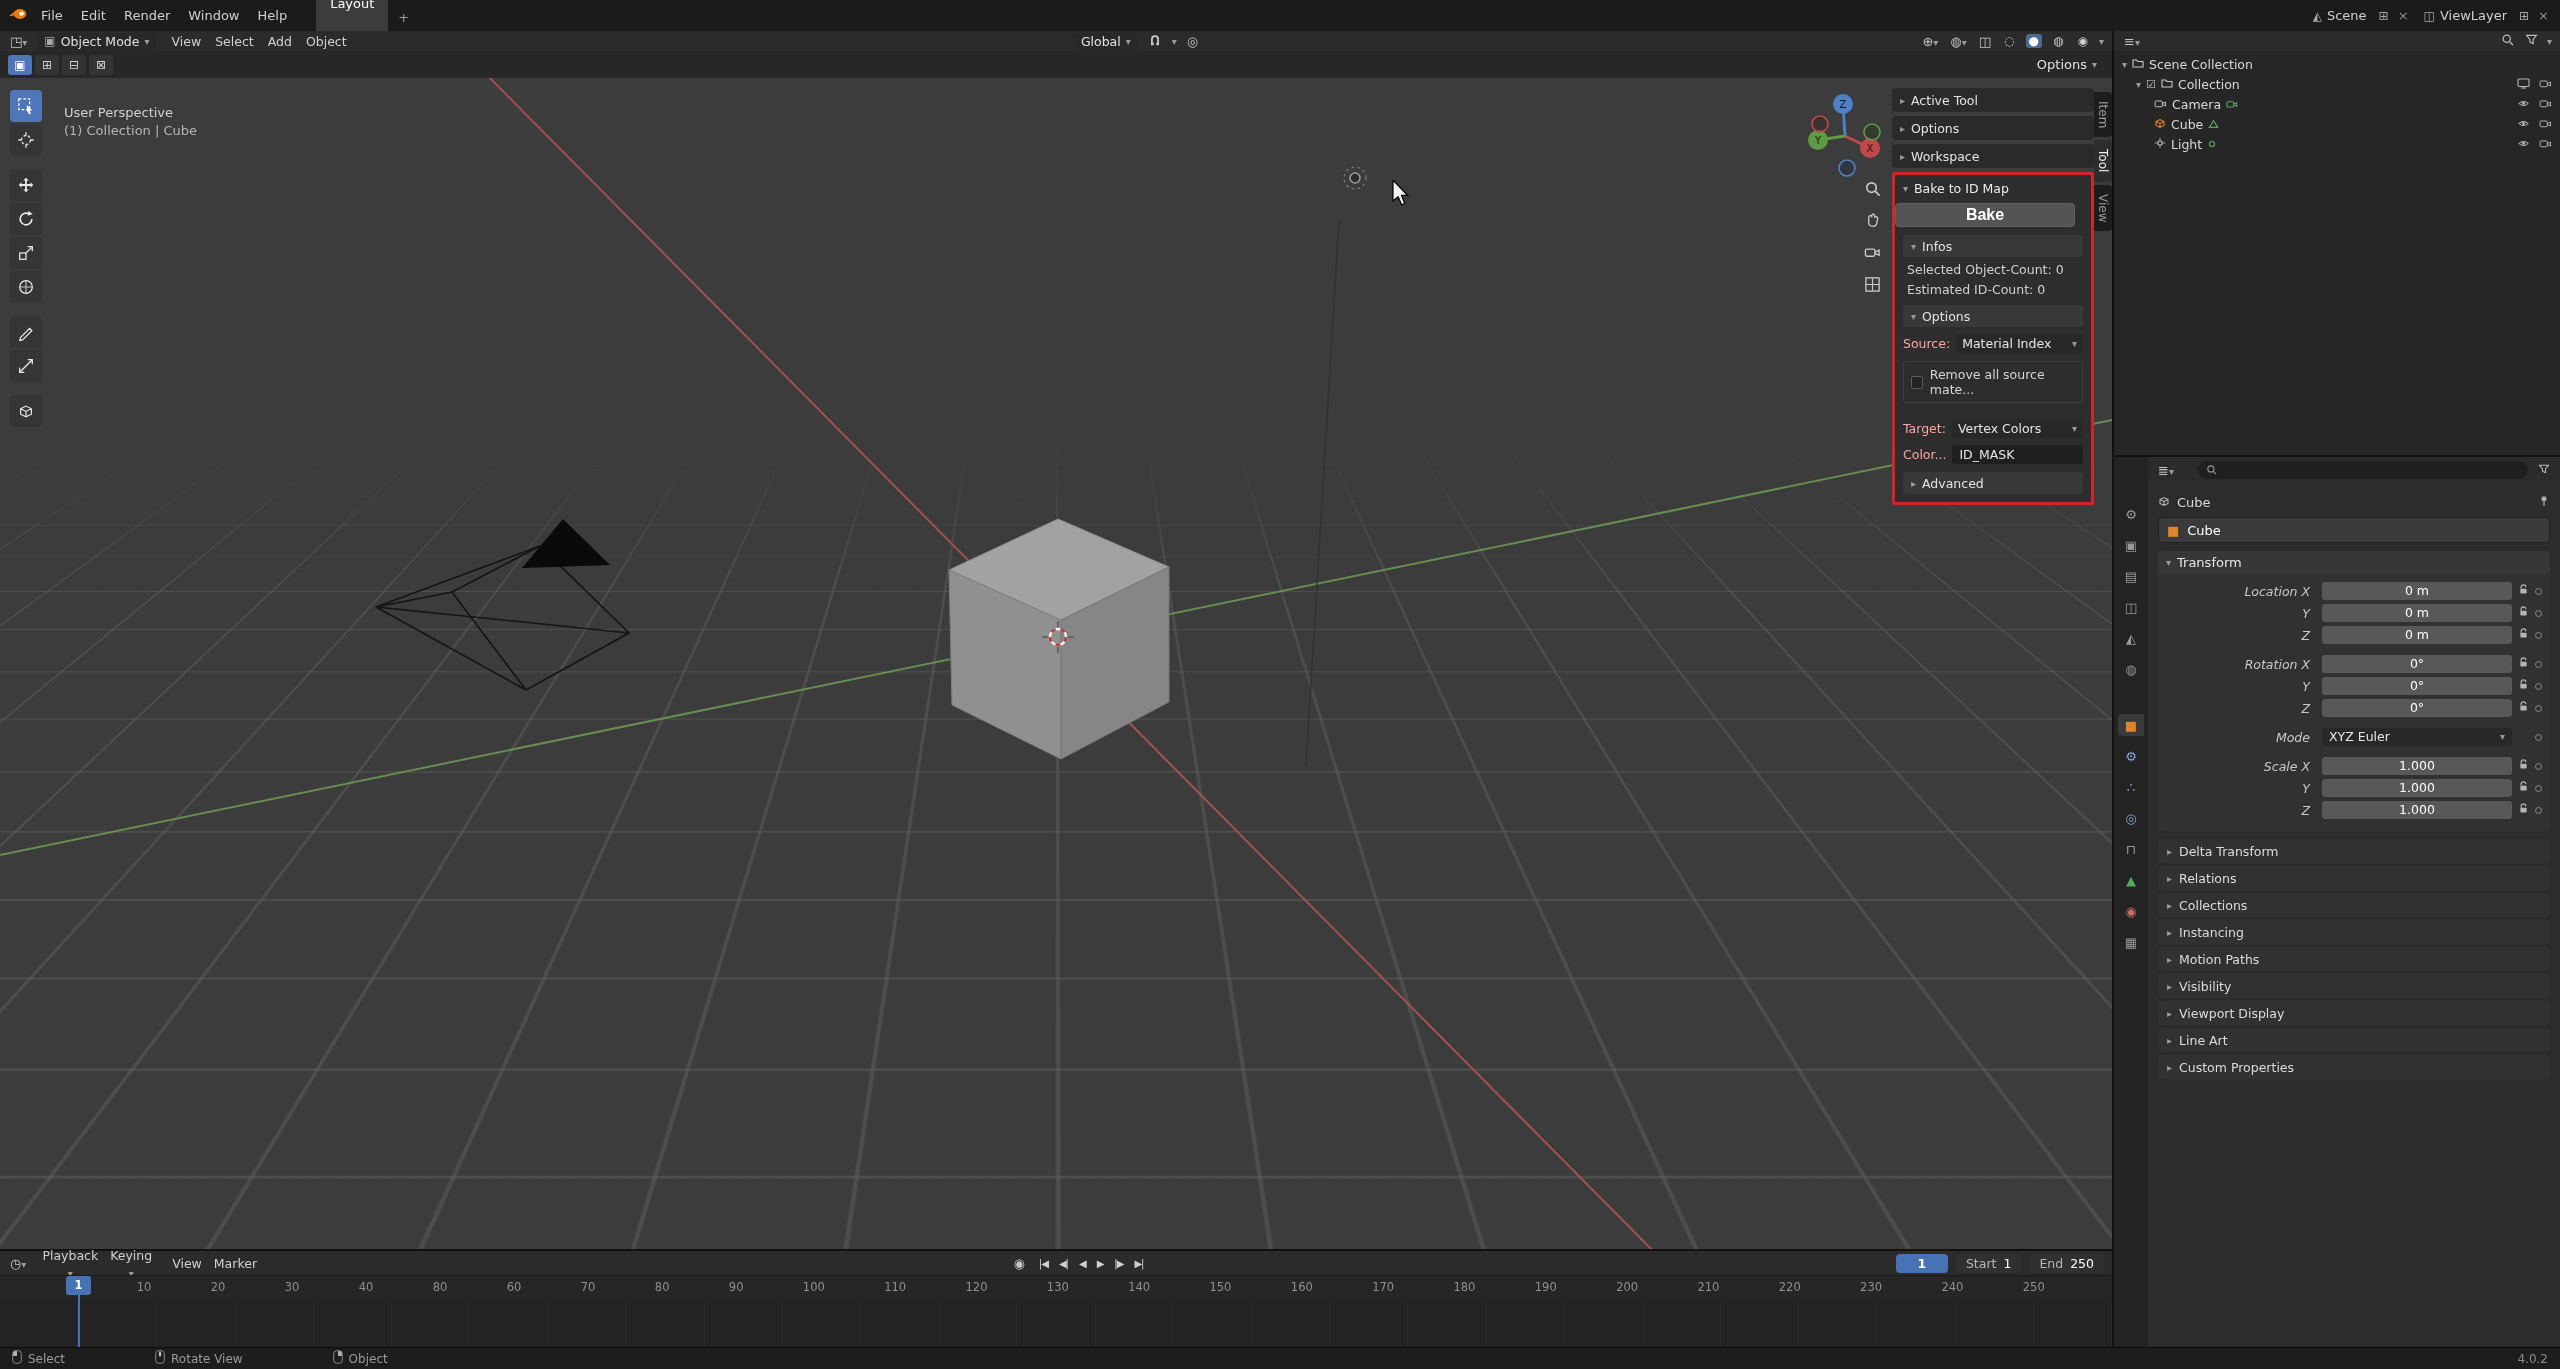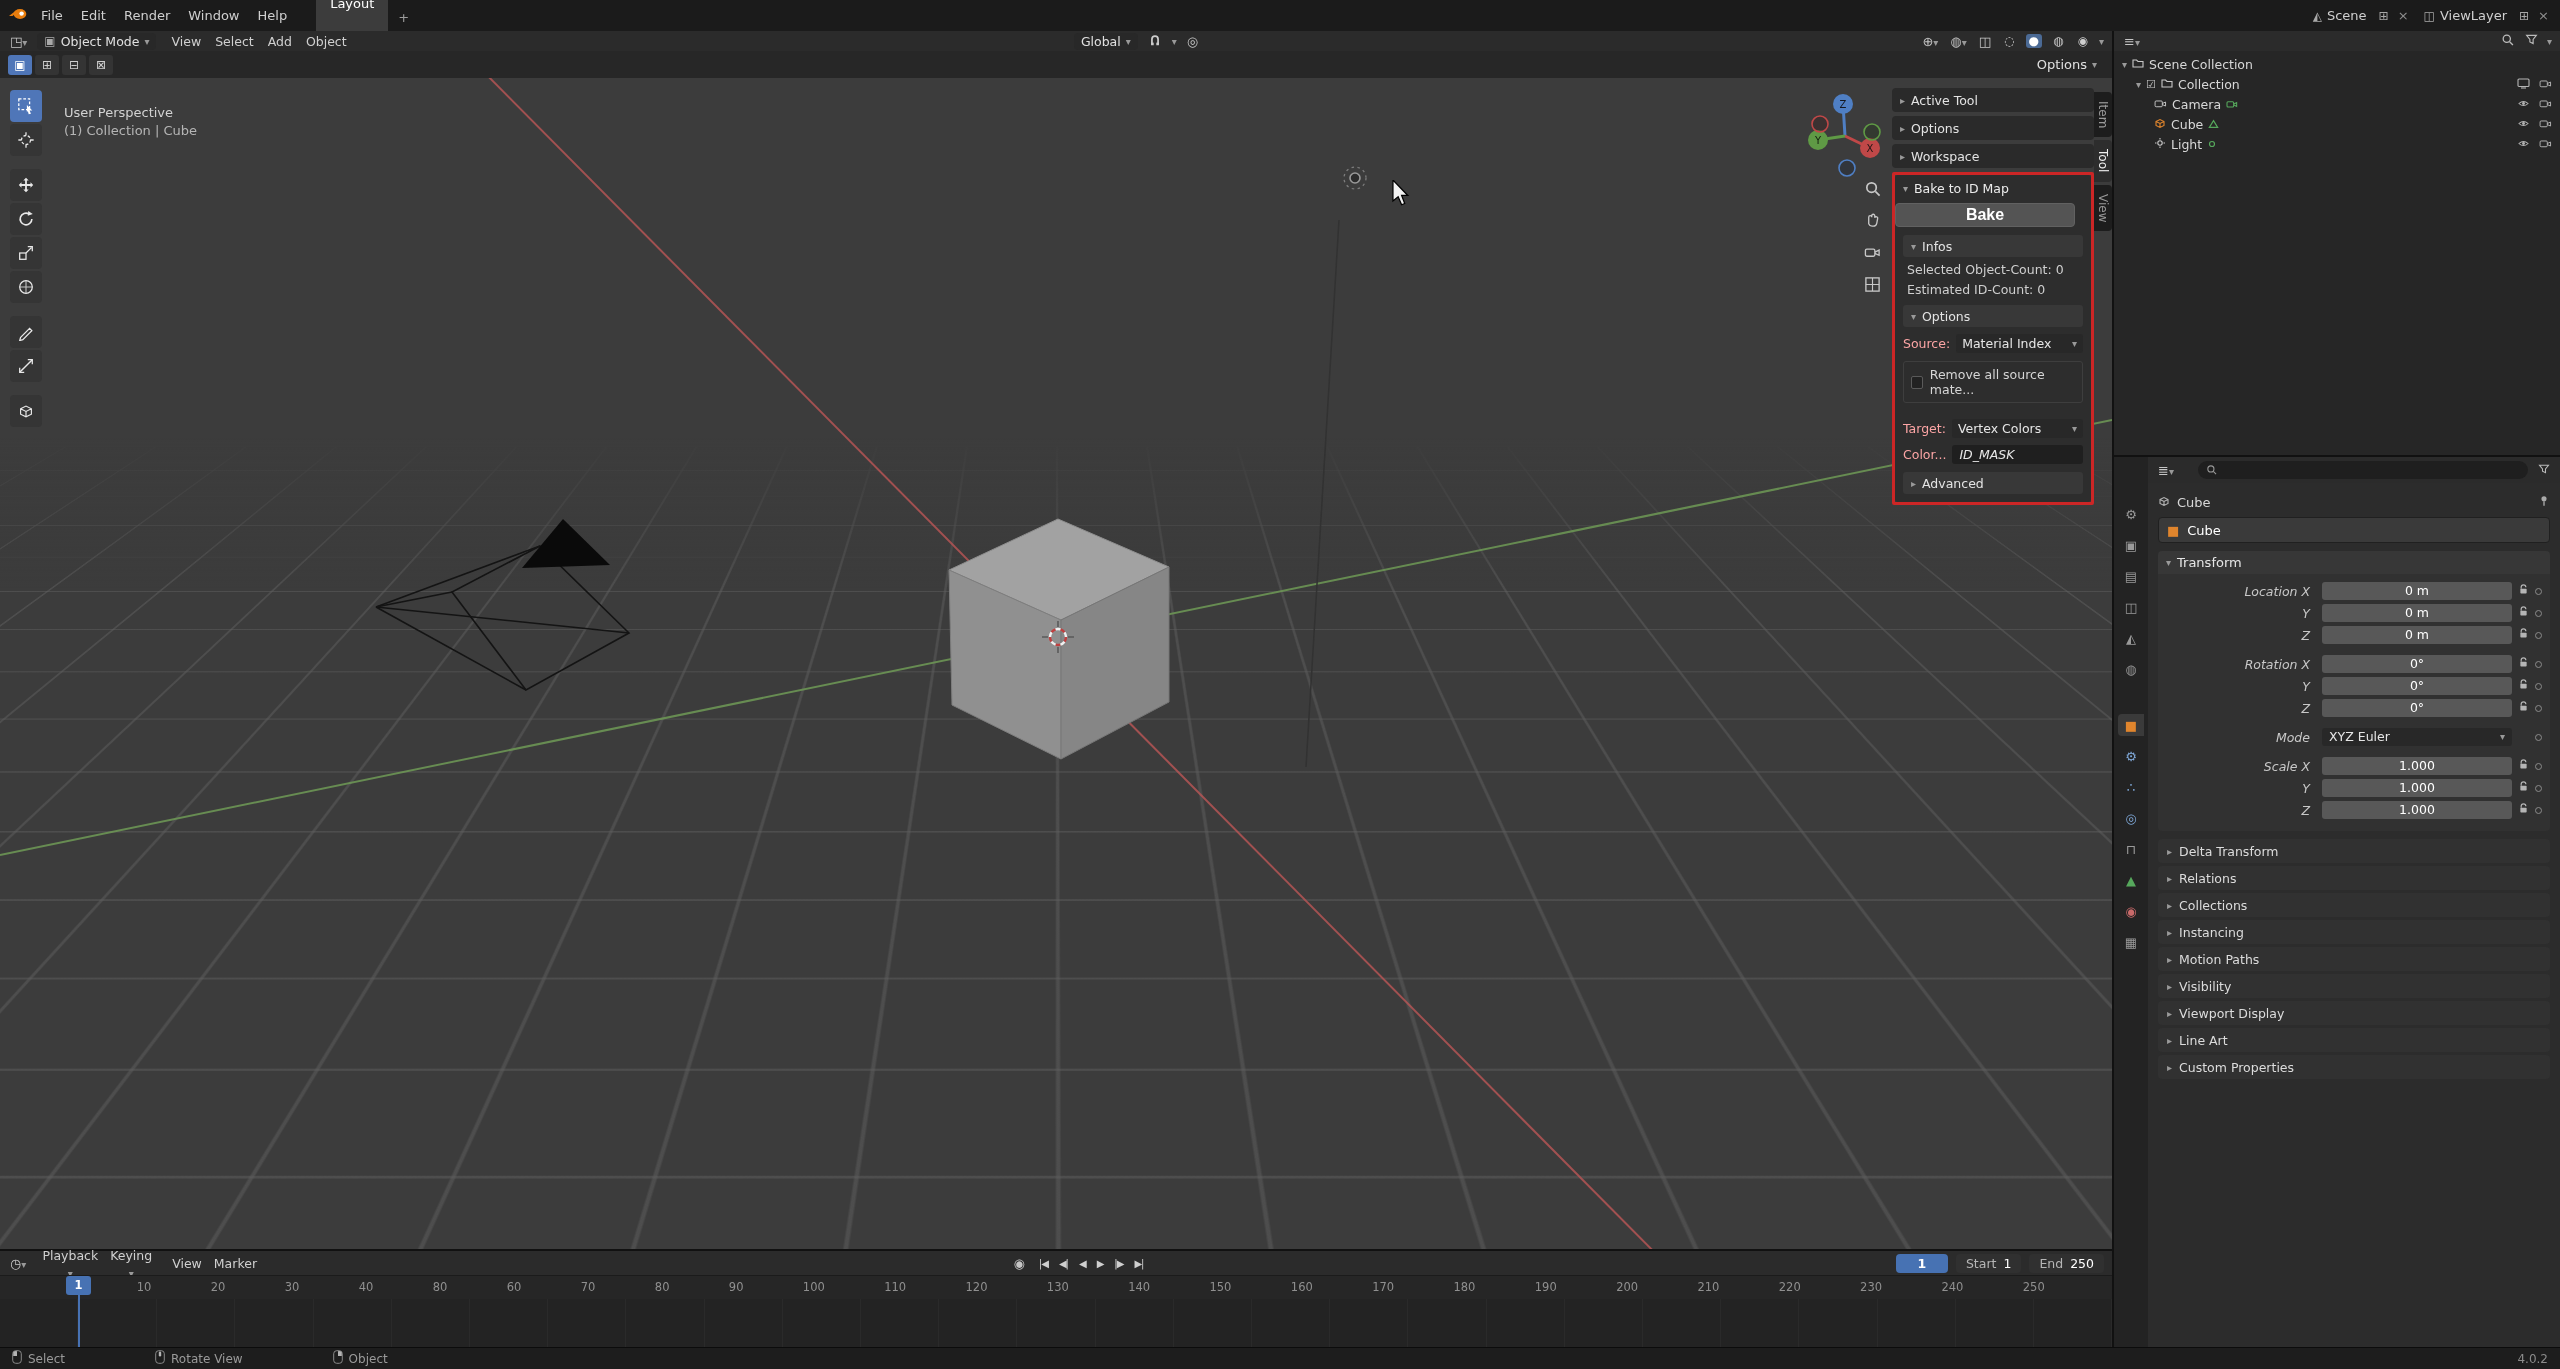--- a/index.html
+++ b/index.html
@@ -71,21 +71,21 @@
   .bp-header { height:26px; display:flex; align-items:center; gap:6px; padding:0 8px; color:#ececec; }
   .bakebtn { display:block; margin:2px 0; height:24px; background:#545454; border:1px solid #616161; border-radius:4px; color:#fff; width:calc(100% - 16px); text-align:center; line-height:22px; font-size:16px;font-weight:bold; }
   .subhdr { height:22px; background:#383838; border-radius:3px; margin:8px 8px 0; display:flex; align-items:center; gap:6px; padding:0 8px; color:#e3e3e3; }
   .infoline { padding:5px 12px 0; color:#cfcfcf; }
   .nprow { display:flex; align-items:center; gap:6px; margin:7px 8px 0; }
   .nprow .lbl { color:#fca5a5; white-space:nowrap; }
   .npselect { flex:1; display:flex; align-items:center; background:#282828; border-radius:3px; padding:2px 6px; color:#e6e6e6; }
   .npselect span:first-child { flex:1; }
   .chkframe { display:flex; align-items:center; gap:7px; margin:8px 8px 0; padding:5px 7px; border:1px solid #3e3e3e; border-radius:3px; }
   .chk { width:13px; height:13px; background:#222; border:1px solid #5a5a5a; border-radius:2px; }
-  .npinput { flex:1; background:#1f1f1f; border-radius:3px; padding:2px 7px; color:#e6e6e6;font-style:italic; }
+  .npinput { flex:1; background:#1f1f1f; border-radius:3px; padding:2px 7px; color:#e6e6e6; }
   .npgap { height:9px; }
 
   
   .vtabs { position:absolute; right:0; top:14px; z-index:5; display:flex; flex-direction:column; gap:3px; }
   .vtab { writing-mode:vertical-rl; width:18px; padding:9px 2px; font-size:12px; color:#9a9a9a; background:#1d1d1d; border-radius:0 4px 4px 0; text-align:center; }
   .vtab.active { background:#2d2d2d; color:#ededed; }
 
   .mousecursor { position:absolute; left:1390px; top:102px; z-index:9; }
   .annotation { pointer-events:none; }
 

